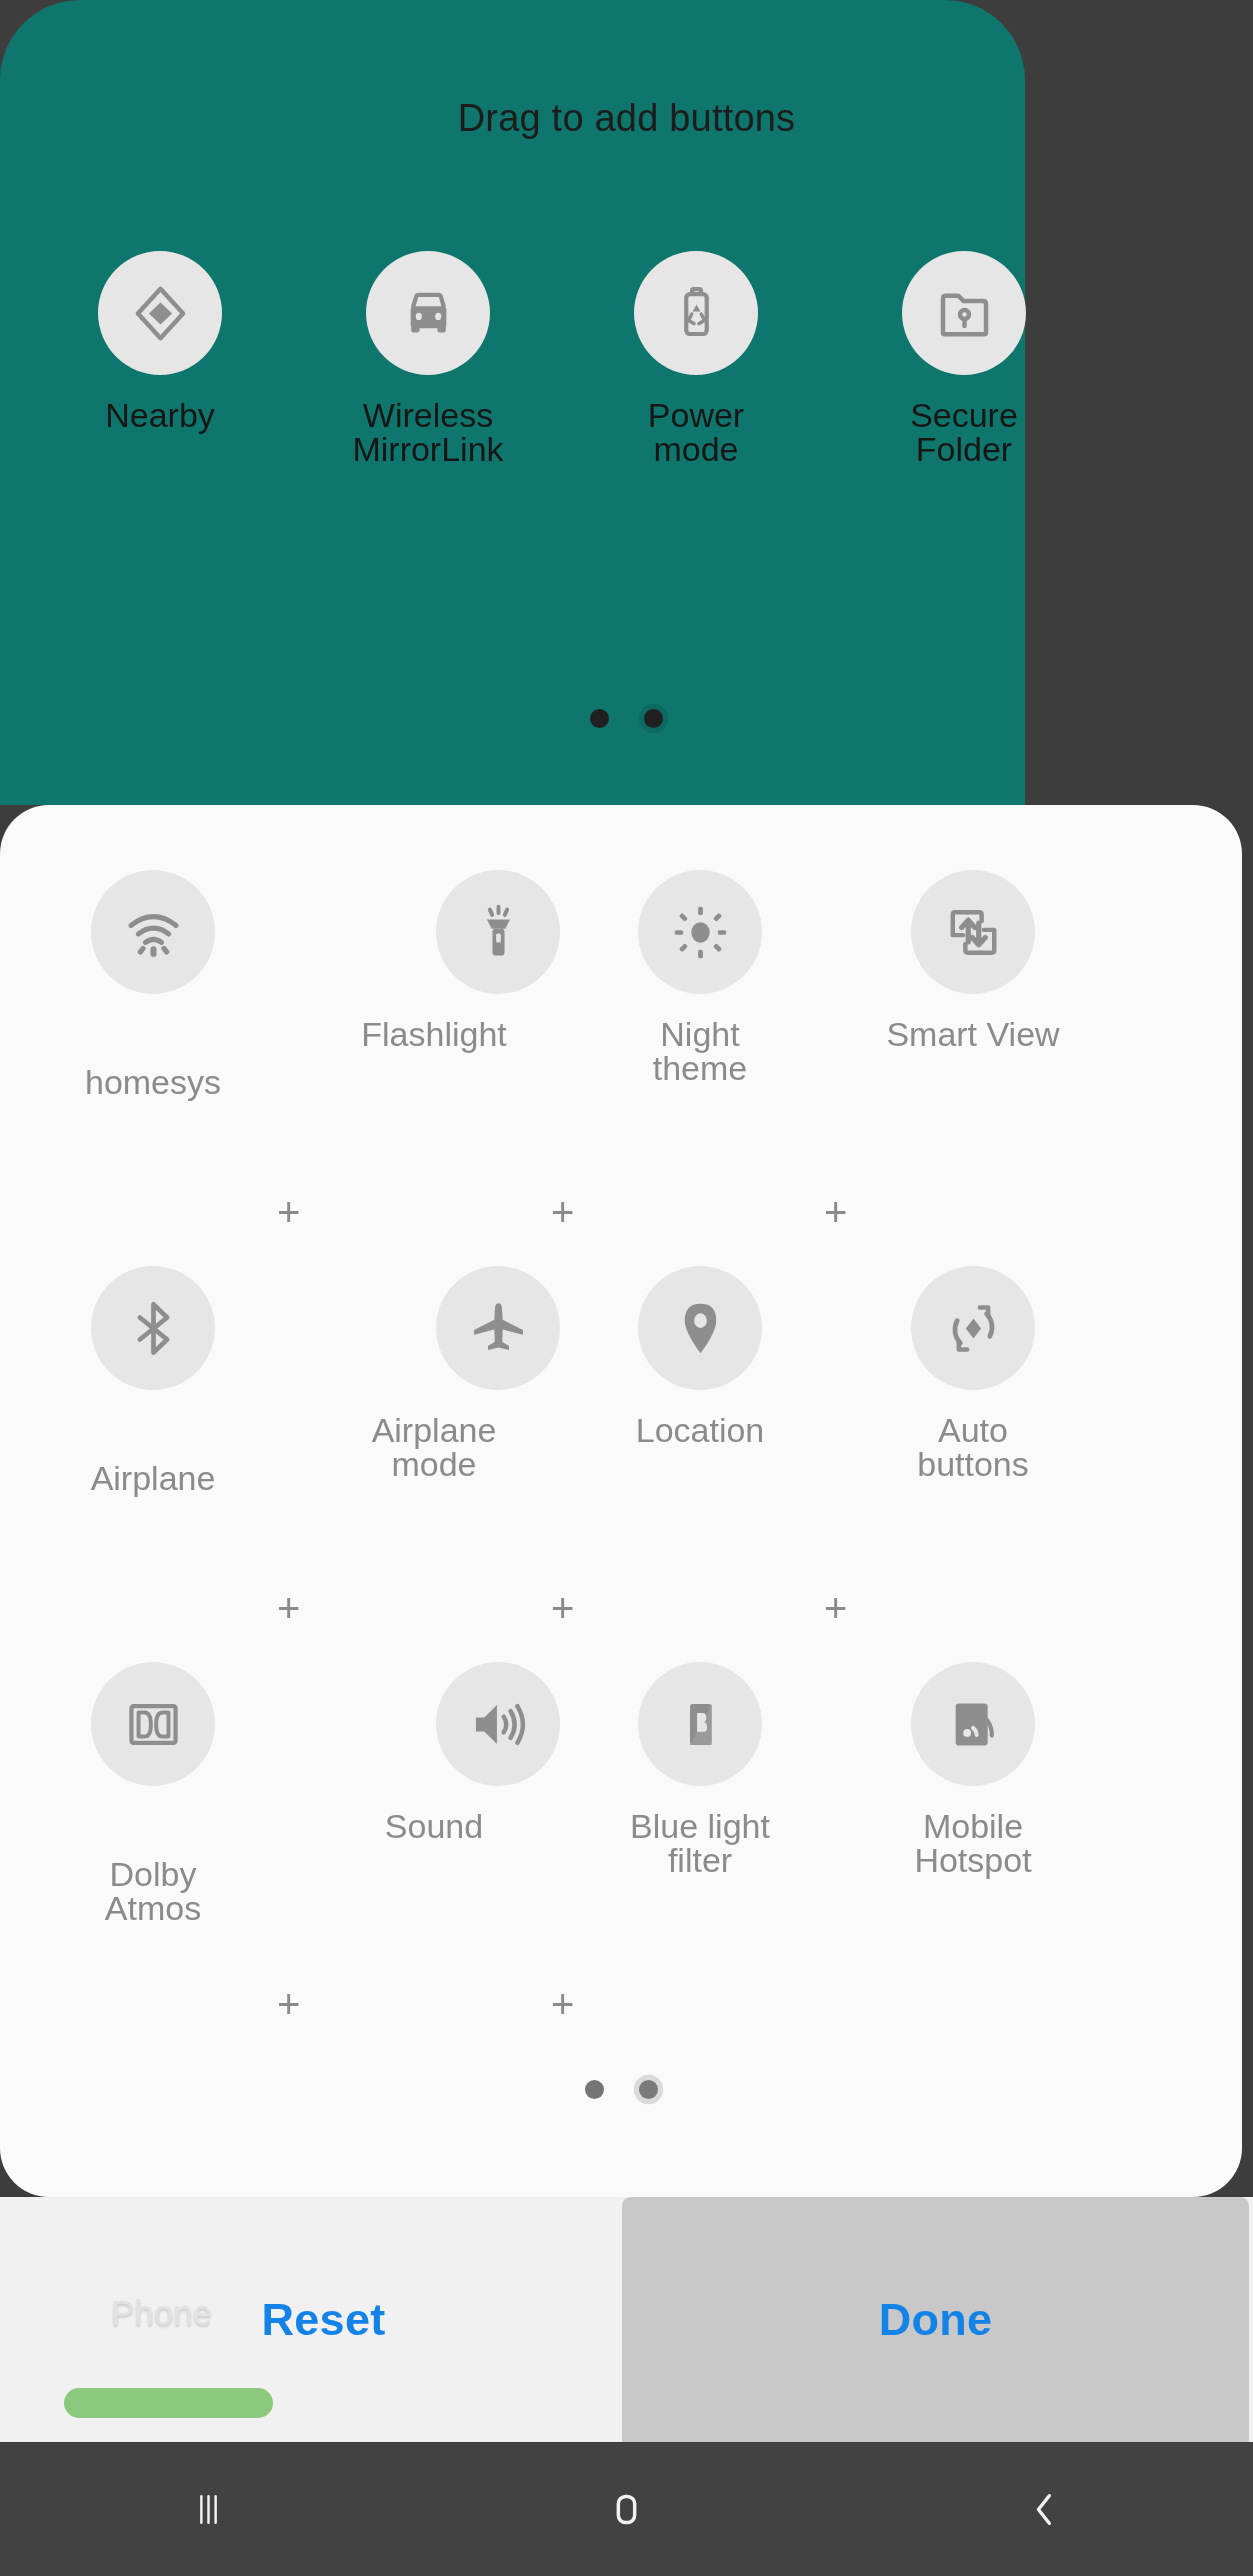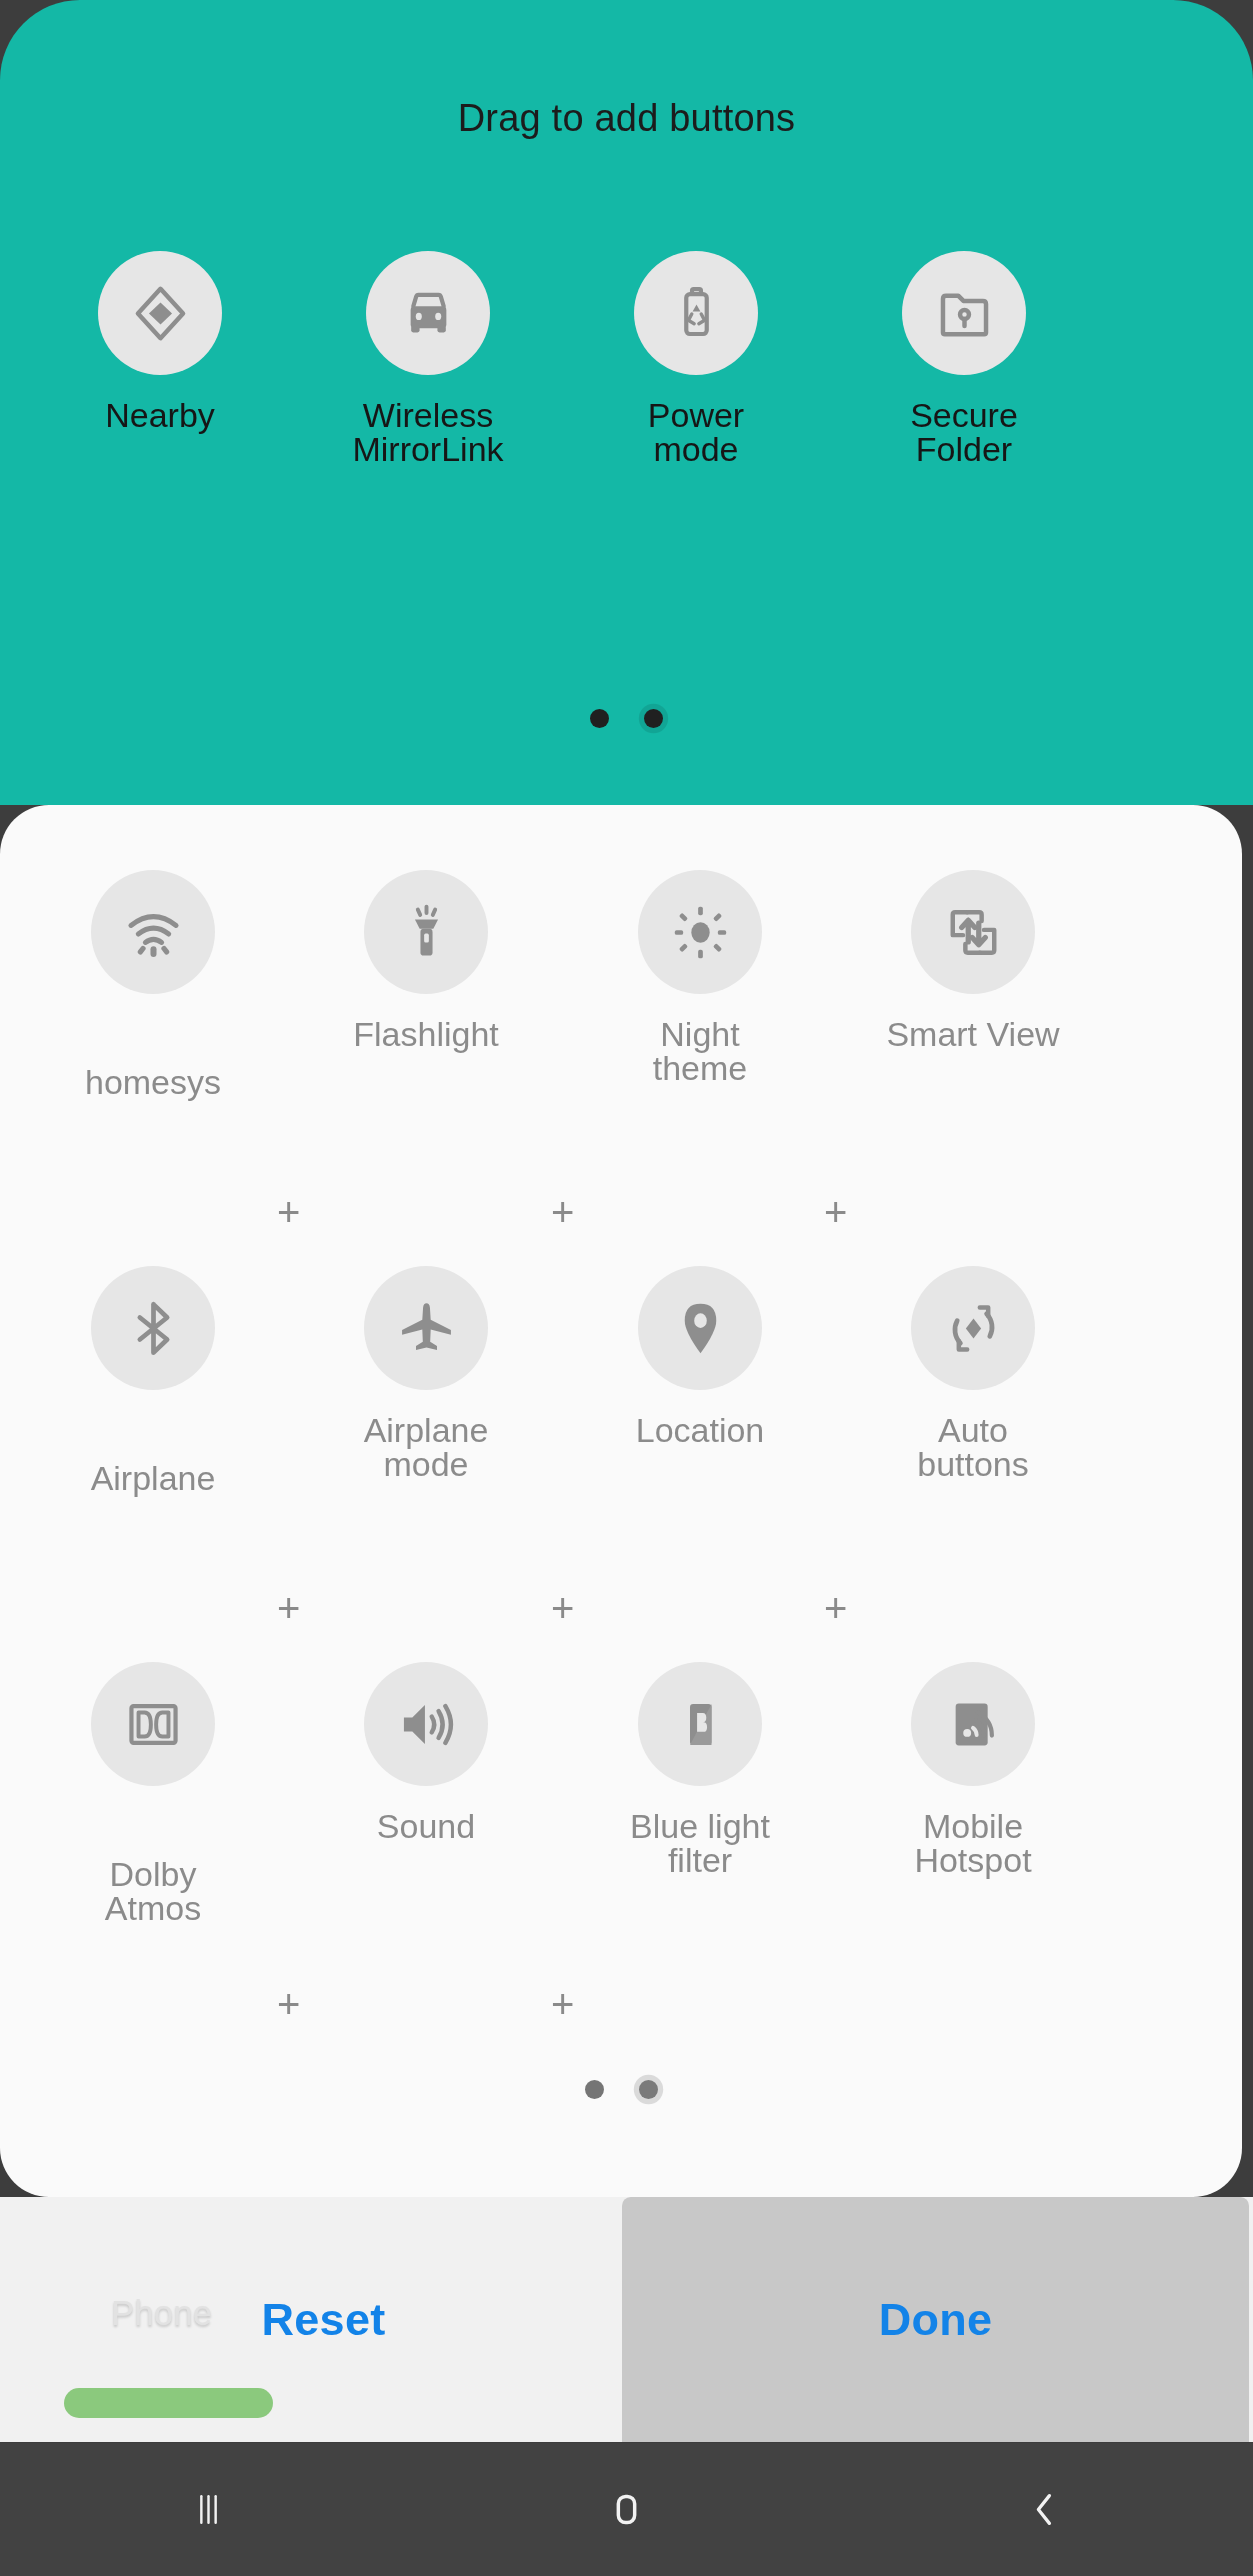--- a/index.html
+++ b/index.html
@@ -14,22 +14,22 @@
     position: relative;
     width: 1253px; height: 2576px;
     background: #3d3d3d;
     overflow: hidden;
   }
 
   
   #top-panel {
     position: absolute;
     left: 0; top: 0;
-    width: 1253px; height: 805px;
-    background: #14b8a6;
+    width: 1025px; height: 805px;
+    background: #0f766e;
     border-top-left-radius: 80px;
     border-top-right-radius: 80px;
   }
 
   #panel-title {
     position: absolute;
     top: 97px; left: 0; width: 1253px;
     text-align: center;
     font-size: 38px;
     color: #1c1c1c;
@@ -105,21 +105,21 @@
   }
 
   #active-grid {
     position: absolute;
     top: 65px; left: 19px;
     width: 1236px;
   }
   .active-row { position: relative; height: 396px; }
   .active-row .tile { position: absolute; top: 0; }
   .active-row .tile:nth-child(1) { left: 0px; gap: 48px; }
-  .active-row .tile:nth-child(2) { left: 273px; }
+  .active-row .tile:nth-child(2) { left: 273px; align-items: flex-end; }
   .active-row .tile:nth-child(3) { left: 547px; }
   .active-row .tile:nth-child(4) { left: 820px; }
 
   .plus-row {
     position: relative;
     height: 0;
   }
   .plus {
     position: absolute;
     font-size: 40px;

